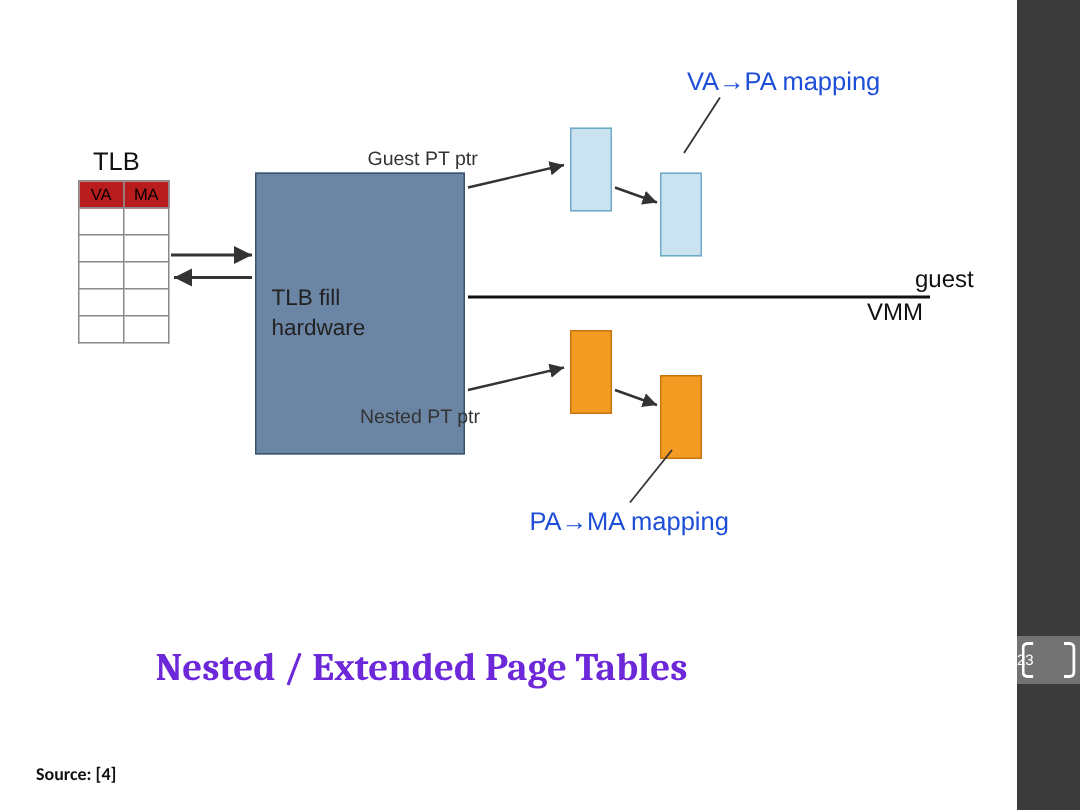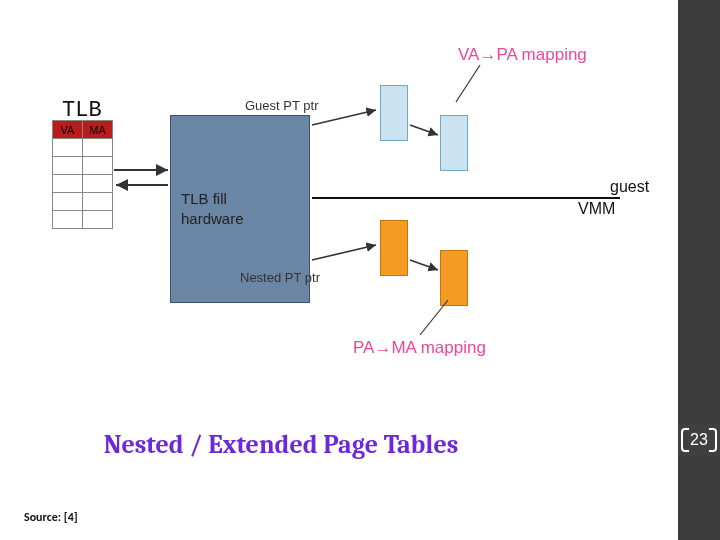--- a/index.html
+++ b/index.html
@@ -6,48 +6,48 @@
   html, body { width: 720px; height: 540px; font-family: Arial, sans-serif; overflow: hidden; }
   body { position: relative; background: #fff; }
 
   .right-stripe { position: absolute; right: 0; top: 0; width: 42px; height: 540px; background: #3b3b3b; }
 
   .slide { position: absolute; left: 0; top: 0; width: 678px; height: 540px; background: #fff; }
 
   .diagram-area { position: absolute; left: 20px; top: 40px; width: 640px; height: 360px; background: #fff; }
 
   
-  .tlb-label { position: absolute; font-family: Liberation Mono, monospace; font-size: 22px; color: #111; }
+  .tlb-label { position: absolute; font-family: Liberation Sans, sans-serif; font-size: 17px; color: #111; }
   .tlb-table { position: absolute; border-collapse: collapse; }
   .tlb-table th, .tlb-table td { border: 1px solid #888; width: 30px; height: 18px; font-size: 11px; font-weight: normal; padding: 0; text-align: center; }
   .tlb-table th { background: #b91c1c; }
 
   
   .tlb-hw { position: absolute; background: #6b85a5; border: 1px solid #3a5470; padding: 8px 10px; color: #222; font-size: 15px; line-height: 1.35; }
   .tlb-hw .line { display: block; }
 
   
   .pt-box { position: absolute; border: 1px solid #555; }
   .pt-blue { background: #cbe3f0; border-color: #6da9c8; }
   .pt-orange { background: #f49b24; border-color: #c9740a; }
 
   
   .lbl { position: absolute; font-size: 13px; color: #333; }
-  .lbl-big { font-size: 17px; color: #ec4899; }
+  .lbl-big { font-size: 17px; color: #1d4ed8; }
 
   
   svg.arrows { position: absolute; left: 0; top: 0; width: 640px; height: 360px; pointer-events: none; }
 
   
   .caption { position: absolute; left: 0; width: 562px; text-align: center; font-family: Cambria, Georgia, 'Times New Roman', serif; font-size: 26px; font-weight: 700; color: #6d28d9; }
 
   .source { position: absolute; font-family: Calibri, Arial, sans-serif; font-size: 12px; color: #111; font-weight: 700; }
 
   
-  .pagenum { position: absolute; width: 42px; height: 32px; background: #404040; color: #fff; font-size: 16px; display: flex; align-items: center; justify-content: center; }
+  .pagenum { position: absolute; width: 42px; height: 32px; background: #737373; color: #fff; font-size: 10px; display: flex; align-items: center; }
   .pagenum::before, .pagenum::after { content: ""; position: absolute; top: 4px; bottom: 4px; width: 6px; border: 2px solid #fff; }
   .pagenum::before { left: 3px; border-right: none; border-radius: 4px 0 0 4px; }
   .pagenum::after { right: 3px; border-left: none; border-radius: 0 4px 4px 0; }
 
   
   .side-lbl { position: absolute; font-size: 16px; color: #111; }
 </style>
 </head>
 <body>
 

